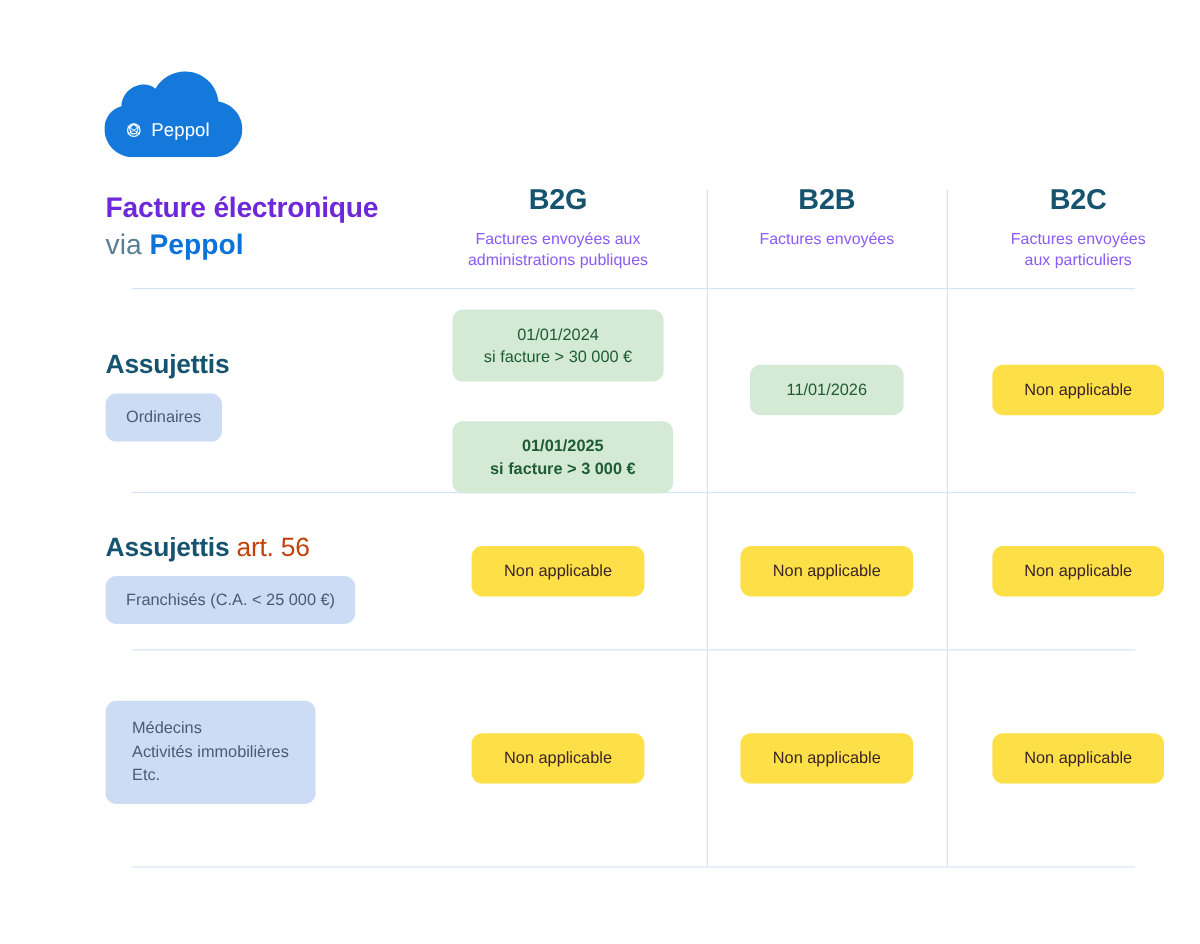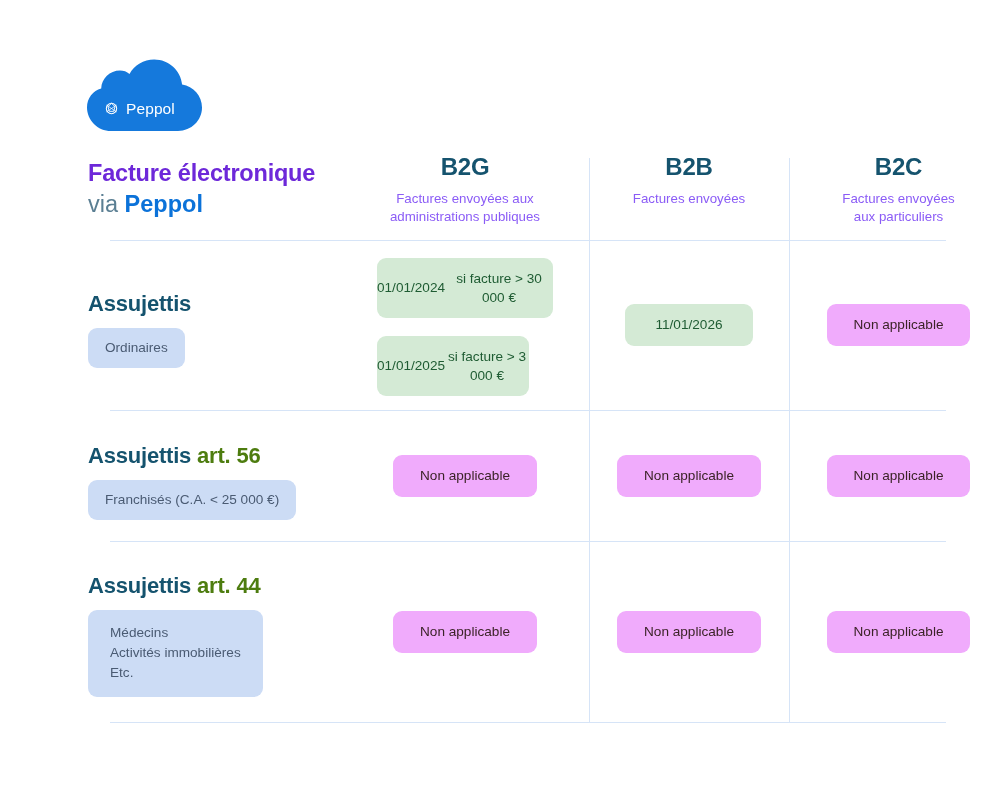--- a/index.html
+++ b/index.html
@@ -122,22 +122,22 @@
     left: 88px;
   }
   .row-label .rl-title {
     font-size: 22px;
     color: #15536e;
     line-height: 1.2;
     letter-spacing: -0.2px;
   }
   .row-label .rl-title b { font-weight: bold; }
   .row-label .rl-title span.light {
-    font-weight: 700;
-    color: #4d7c0f;
+    font-weight: 400;
+    color: #c2410c;
   }
 
   .badge {
     display: inline-block;
     margin-top: 11px;
     background: #ccdcf5;
     color: #4a5b73;
     border-radius: 9px;
     font-size: 13.6px;
     line-height: 1.45;
@@ -149,33 +149,34 @@
     text-align: left;
   }
   .badge .bl { display: block; }
 
   
   .chip {
     position: absolute;
     box-sizing: border-box;
     border-radius: 9px;
     display: flex;
+    flex-direction: column;
     align-items: center;
     justify-content: center;
     text-align: center;
     font-size: 13.6px;
     line-height: 1.42;
     font-weight: 400;
   }
   .chip.green {
     background: #d4ead5;
     color: #1f5c33;
   }
   .chip.pink {
-    background: #f0abfc;
+    background: #fde047;
     color: #3b2327;
   }
   .chip .line2 { display: block; }
 </style>
 </head>
 <body>
 
 <div class="page">
 
   <div class="logo-wrap">
@@ -231,21 +232,21 @@
     <div class="rl-title"><b>Assujettis</b><span class="light"></span></div>
     <div class="badge">
       <span class="bl">Ordinaires</span>
     </div>
   </div>
 
   <div class="chip green" style="left:377px; top:258px; width:176px; height:60px;">
     <span>01/01/2024</span>
     <span class="line2">si facture &gt; 30 000 €</span>
   </div>
-  <div class="chip green" style="left:377px; top:336px; width:152px; height:60px;">
+  <div class="chip green" style="left:377px; top:351px; width:184px; height:60px;font-weight:bold;">
     <span>01/01/2025</span>
     <span class="line2">si facture &gt; 3 000 €</span>
   </div>
   <div class="chip green" style="left:625px; top:304px; width:128px; height:42px;">
     <span>11/01/2026</span>
   </div>
   <div class="chip pink" style="left:827px; top:304px; width:143px; height:42px;">
     <span>Non applicable</span>
   </div>
 
@@ -260,21 +261,20 @@
     <span>Non applicable</span>
   </div>
   <div class="chip pink" style="left:617px; top:455px; width:144px; height:42px;">
     <span>Non applicable</span>
   </div>
   <div class="chip pink" style="left:827px; top:455px; width:143px; height:42px;">
     <span>Non applicable</span>
   </div>
 
   <div class="row-label" style="top:573px">
-    <div class="rl-title"><b>Assujettis</b><span class="light"> art. 44</span></div>
     <div class="badge multi">
       <span class="bl">Médecins</span>
       <span class="bl">Activités immobilières</span>
       <span class="bl">Etc.</span>
     </div>
   </div>
 
   <div class="chip pink" style="left:393px; top:611px; width:144px; height:42px;">
     <span>Non applicable</span>
   </div>

